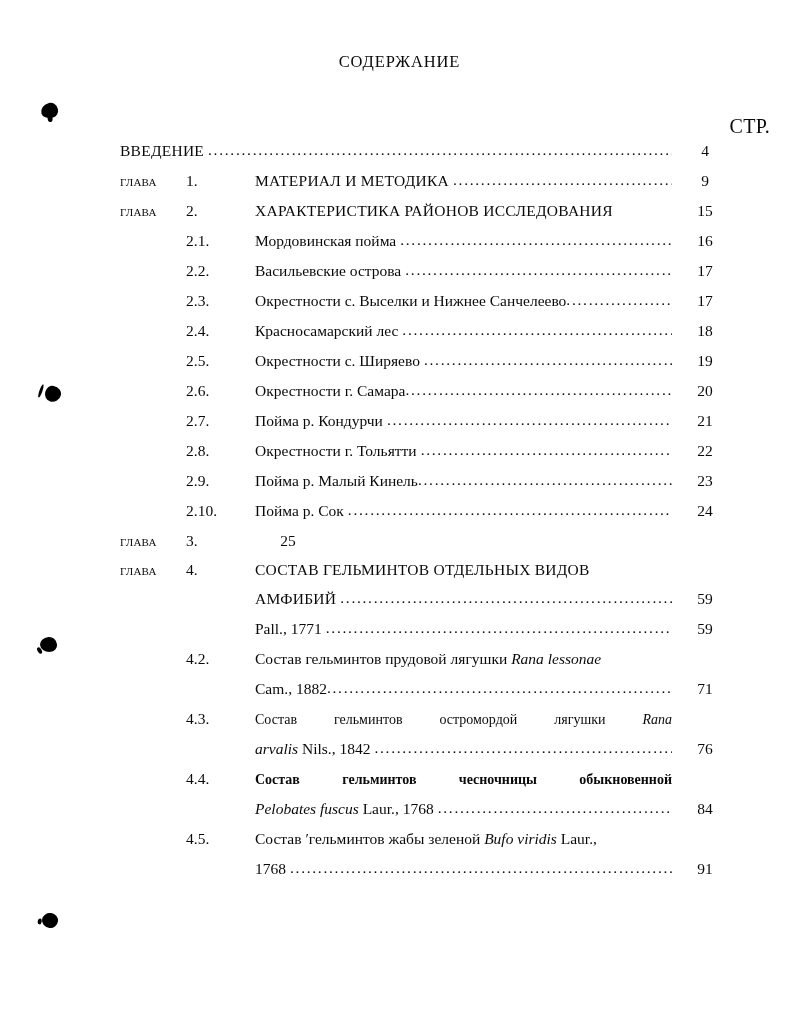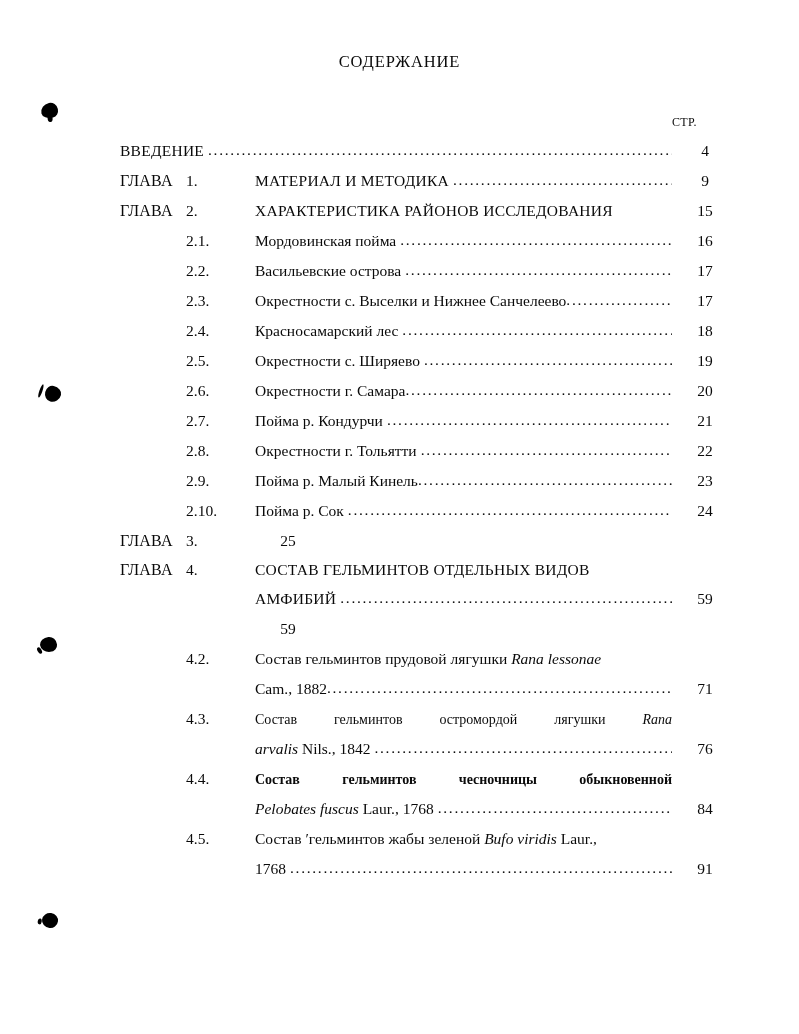--- a/index.html
+++ b/index.html
@@ -32,24 +32,24 @@
     text-align: center;
     font-size: 16.5px;
     font-weight: normal;
     letter-spacing: 0.9px;
   }
 
   
   .str-header {
     position: absolute;
     top: 115px;
-    left: 672px;
+    left: 704px;
     width: 66px;
-    text-align: left;
-    font-size: 12px;
+    text-align: right;
+    font-size: 20px;
     letter-spacing: 0.3px;
   }
 
   
   .toc {
     position: absolute;
     top: 142px;
     left: 120px;
     width: 618px;
   }
@@ -58,21 +58,21 @@
     display: flex;
     align-items: baseline;
     width: 618px;
     min-height: 30px;
   }
   .row.tight { min-height: 29px; }
 
   
   .c-chap {
     flex: 0 0 66px;
-    font-size: 16px;
+    font-size: 11px;
     letter-spacing: 0.2px;
     white-space: nowrap;
   }
   
   .c-num {
     flex: 0 0 69px;
     font-size: 15.5px;
     white-space: nowrap;
   }
   
@@ -355,20 +355,24 @@
         <span class="txt">АМФИБИЙ</span>
         <span class="leader"></span>
       </div>
       <div class="c-page">59</div>
     </div>
 
 
     <div class="row cont">
       <div class="c-chap"></div>
       <div class="c-num"></div>
+      <div class="c-title">
+        <span class="txt">Pall., 1771</span>
+        <span class="leader"></span>
+      </div>
       <div class="c-page">59</div>
     </div>
 
     <div class="row">
       <div class="c-chap"></div>
       <div class="c-num">4.2.</div>
       <div class="c-title">
         <span class="txt"><span>Состав гельминтов прудовой лягушки </span><i class="ital">Rana lessonae</i></span>
       </div>
       <div class="c-page"></div>

